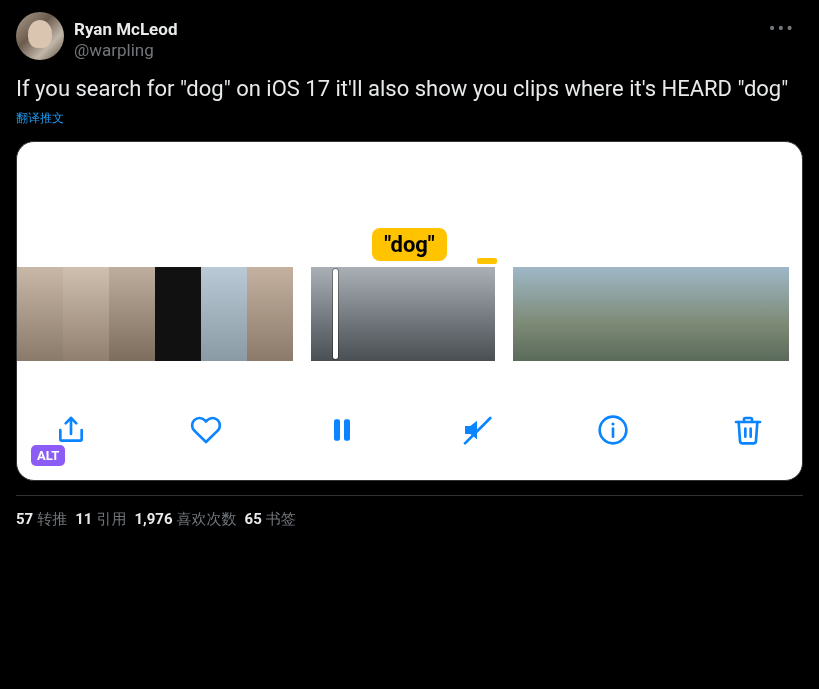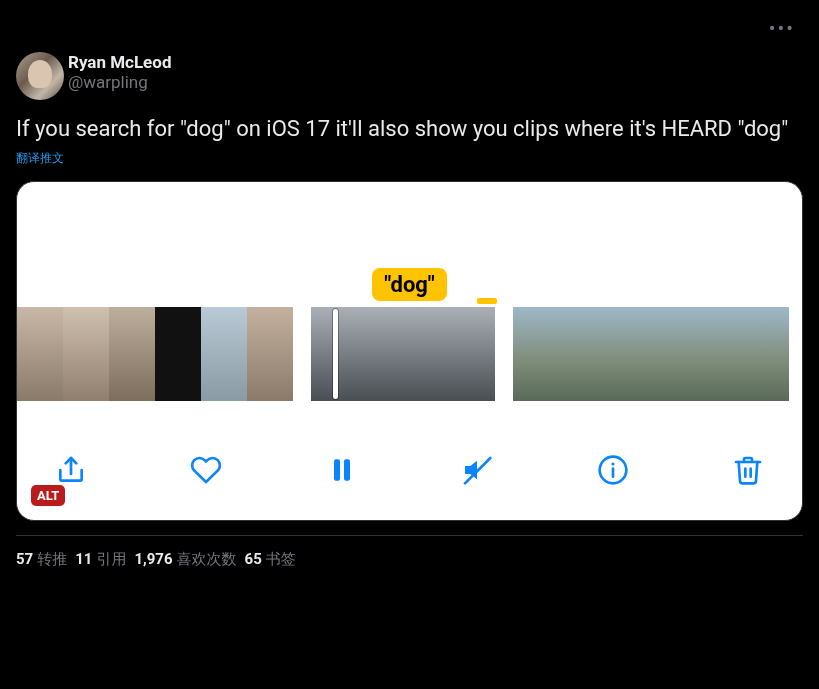--- a/index.html
+++ b/index.html
@@ -14,23 +14,22 @@
   .tweet {
     padding: 12px 16px;
   }
   .header {
     display: flex;
     align-items: flex-start;
     justify-content: space-between;
   }
   .author {
     display: flex;
-    gap: 4px;
-    align-items: flex-start;
-    margin-top: 40px;
+    gap: 10px;
+    align-items: flex-end;
   }
   .avatar {
     width: 48px;
     height: 48px;
     border-radius: 50%;
     background: linear-gradient(135deg,#b0a090 0%,#6b5b4d 40%,#c2b8aa 70%,#5a4a3d 100%);
     position: relative;
     overflow: hidden;
   }
   .avatar::after{
@@ -123,21 +122,21 @@
     flex:1;
   }
   .tb-btn{
     color:#0a84ff;
     cursor:pointer;
   }
   .tb-btn svg{ width:32px;height:32px;display:block; }
   .alt-badge{
     position:absolute;
     left:14px;bottom:14px;
-    background:#b91c1c;
+    background:#8b5cf6;
     color:#fff;
     font-weight:700;
     font-size:13px;
     padding:3px 6px;
     border-radius:5px;
     margin-top:32px;
   }
   .meta{
     color:#71767b;
     font-size:16px;

